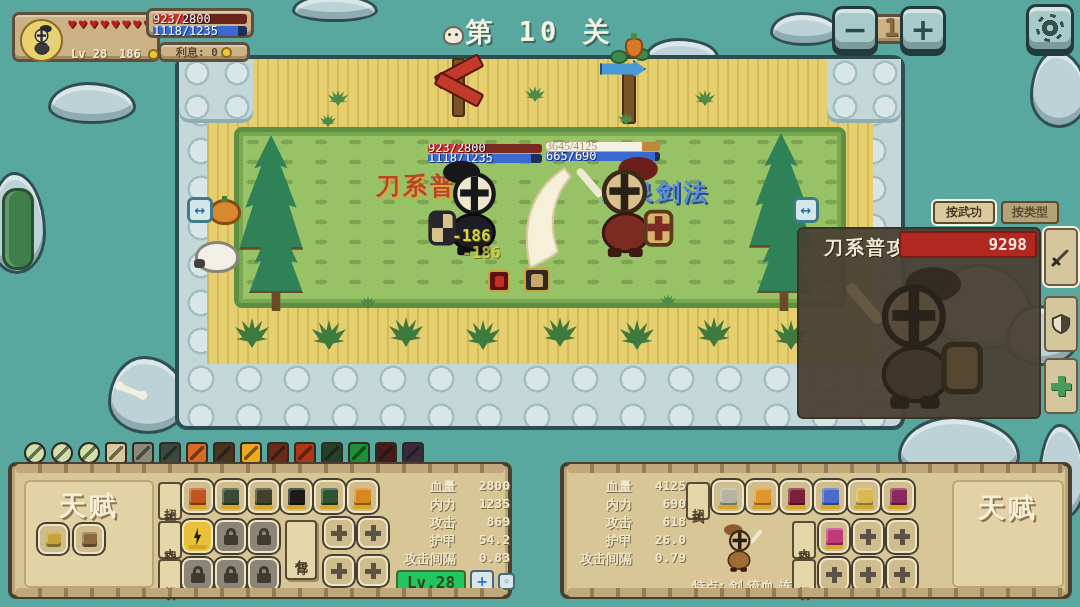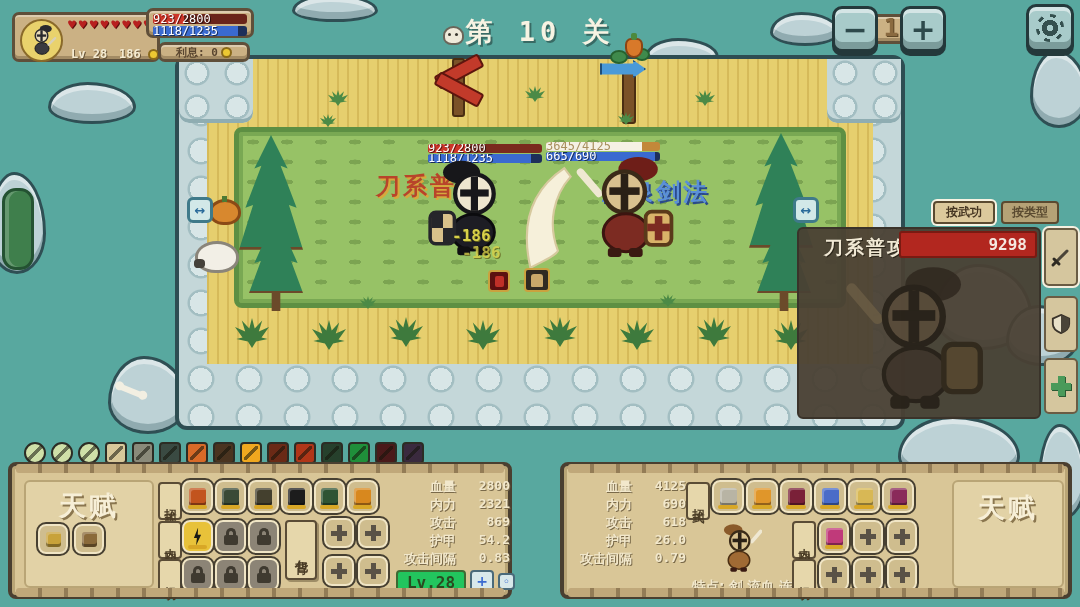--- a/index.html
+++ b/index.html
@@ -261,21 +261,21 @@
       <div class="txt px" style="line-height:9px;">923/2800</div>
     </div>
     <div class="bar" style="height:9px;background:#1d2f5a;">
       <div class="fill" style="width:90%;background:#3a6ad0;"></div>
       <div class="txt px" style="line-height:9px;">1118/1235</div>
     </div>
   </div>
   <div class="abs" style="left:546px;top:142px;width:114px;">
     <div class="bar" style="height:9px;margin-bottom:1px;background:#c2883a;">
       <div class="fill" style="width:84%;background:#f5f1e4;"></div>
-      <div class="txt px" style="line-height:9px;color:#a98f5e;text-shadow:none;">3645/4125</div>
+      <div class="txt px" style="line-height:9px;color:#a98f5e;text-shadow:none;font-family:Liberation Serif, serif;">3645/4125</div>
     </div>
     <div class="bar" style="height:9px;background:#1d2f5a;">
       <div class="fill" style="width:96%;background:#3a6ad0;"></div>
       <div class="txt px" style="line-height:9px;">665/690</div>
     </div>
   </div>
 
   <div class="skillname" style="left:376px;top:170px;color:#b8442a;text-shadow:2px 2px 0 #d8a83c;">刀系普攻</div>
   <div class="skillname" style="left:602px;top:176px;color:#5a8fd8;text-shadow:2px 2px 0 #2a4a8a;">血泉剑法</div>
 
@@ -462,21 +462,21 @@
         </div>
       </div>
 
     <div class="stats" style="left:372px;top:12px;width:126px;">
       <div class="srow">
           <span class="lb">血量</span>
           <span class="vl">2800</span>
         </div>
       <div class="srow">
           <span class="lb">内力</span>
-          <span class="vl">2321</span>
+          <span class="vl">1235</span>
         </div>
       <div class="srow">
           <span class="lb">攻击</span>
           <span class="vl">869</span>
         </div>
       <div class="srow">
           <span class="lb">护甲</span>
           <span class="vl">54.2</span>
         </div>
       <div class="srow">

